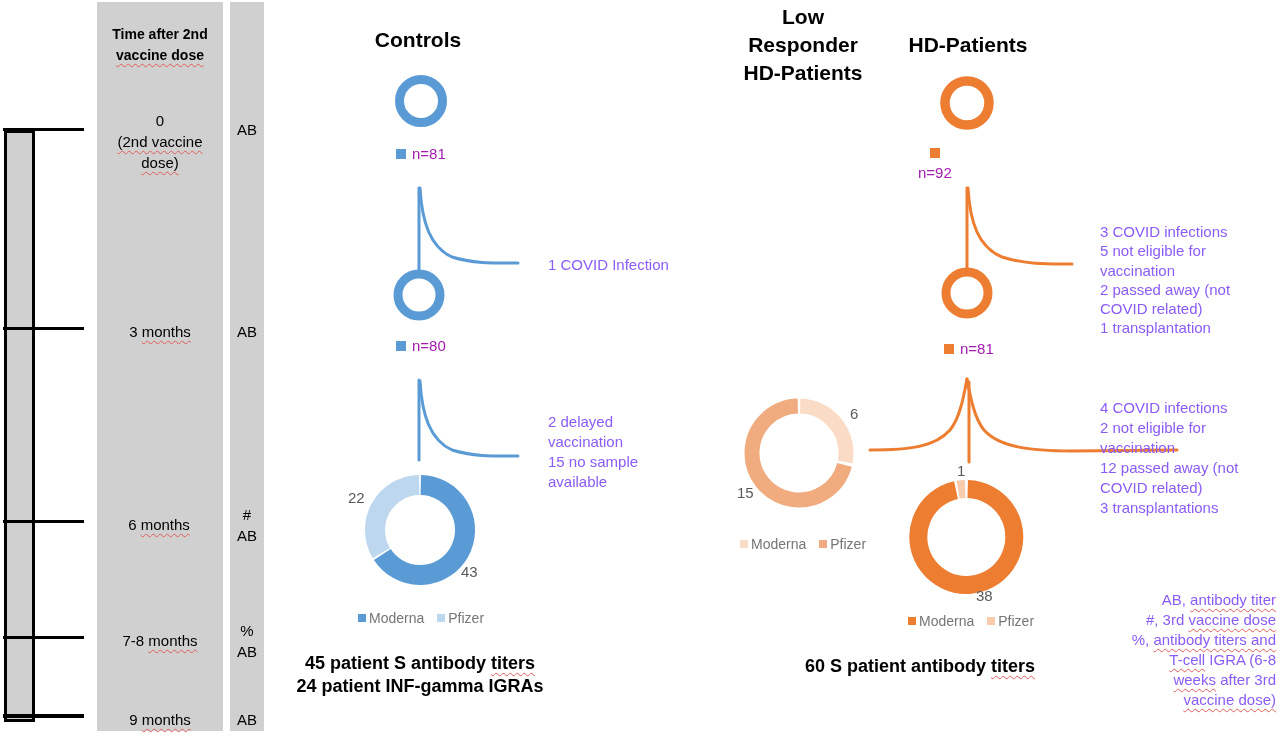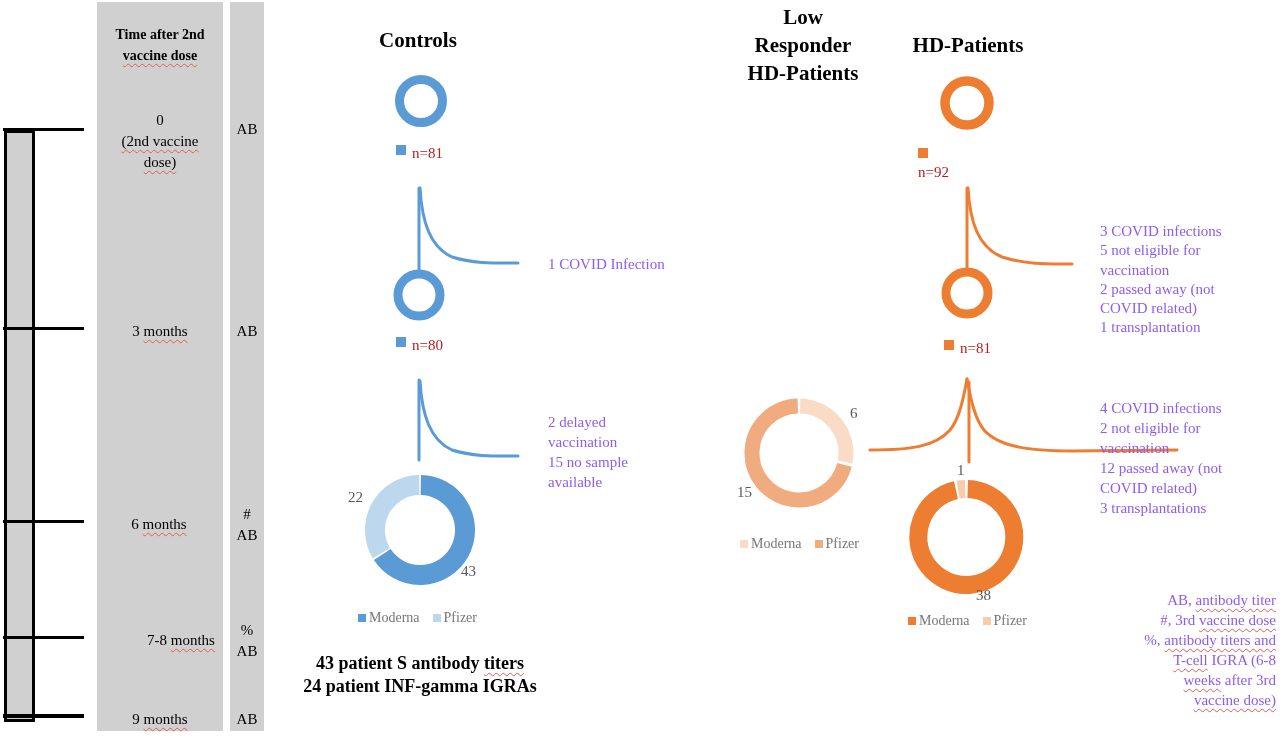--- a/index.html
+++ b/index.html
@@ -1,29 +1,29 @@
 <!DOCTYPE html>
 <html><head>
 <meta charset="utf-8">
 <style>
   html,body{margin:0;padding:0;background:#fff;}
   #fig{position:relative;width:1280px;height:737px;background:#fff;overflow:hidden;
        font-family:"Liberation Sans",sans-serif;color:#000;}
-  .abs{position:absolute;font-family:Liberation Serif, serif;}
+  .abs{position:absolute;}
   .graycol{background:#D1D0D0;}
   .ctr{text-align:center;}
   .sq{text-decoration:underline;text-decoration-style:wavy;text-decoration-color:#e05c5c;
       text-decoration-thickness:1px;text-underline-offset:3px;}
   .tl-text{font-size:15px;line-height:21px;}
   .tl-head{font-size:14px;font-weight:bold;line-height:21px;}
   .tick{position:absolute;left:3px;width:81px;height:3px;background:#000;}
   .ann{font-size:15px;line-height:19.5px;color:#8b5cf6;}
   .biglabel{font-size:18px;font-weight:bold;line-height:23px;text-align:center;}
   .title{font-size:21px;font-weight:bold;text-align:center;line-height:28px;}
-  .nleg{display:flex;align-items:flex-start;gap:6px;font-size:15px;color:#b91c1c;}
+  .nleg{display:flex;align-items:center;gap:6px;font-size:15px;color:#a21caf;}
   .nleg .sqr{width:10px;height:10px;display:inline-block;}
   .dleg{display:flex;align-items:center;gap:3px;font-size:14px;color:#767676;}
   .dleg .sqr{width:8px;height:8px;display:inline-block;}
   .dval{font-size:15px;color:#595959;}
   svg{position:absolute;left:0;top:0;}
 </style>
 </head>
 <body>
 
 <div id="fig">
@@ -49,21 +49,21 @@
     <div class="sq">dose)</div>
   </div>
   <div class="abs ctr tl-text" style="left:97px;top:321px;width:126px;">
     <span>3</span>
     <span class="sq">months</span>
   </div>
   <div class="abs ctr tl-text" style="left:97px;top:514px;width:124px;">
     <span>6</span>
     <span class="sq">months</span>
   </div>
-  <div class="abs ctr tl-text" style="left:97px;top:630px;width:126px;margin-left:21px;">
+  <div class="abs ctr tl-text" style="left:97px;top:630px;width:126px;">
     <span>7-8</span>
     <span class="sq">months</span>
   </div>
   <div class="abs ctr tl-text" style="left:97px;top:709px;width:126px;">
     <span>9</span>
     <span class="sq">months</span>
   </div>
 
   <div class="abs ctr tl-text" style="left:230px;top:119px;width:34px;">
     <div>AB</div>
@@ -183,24 +183,25 @@
     <span>Pfizer</span>
   </div>
   <div class="abs dleg" style="left:908px;top:613px;">
     <span class="sqr" style="background:#ED7D31;"></span>
     <span>Moderna</span>
     <span class="sqr" style="background:#F8CBAD;margin-left:10px;"></span>
     <span>Pfizer</span>
   </div>
 
   <div class="abs biglabel" style="left:270px;top:652px;width:300px;">
-    <div><span>43 patient S antibody </span><span class="sq">titers</span></div>
+    <div><span>45 patient S antibody </span><span class="sq">titers</span></div>
     <div>24 patient INF-gamma IGRAs</div>
   </div>
   <div class="abs biglabel" style="left:770px;top:655px;width:300px;">
+    <div><span>60 S patient antibody </span><span class="sq">titers</span></div>
   </div>
 
   <div class="abs ann" style="left:1078px;top:590px;width:198px;text-align:right;line-height:20px;">
     <div><span>AB, </span><span class="sq">antibody titer</span></div>
     <div><span>#, 3rd </span><span class="sq">vaccine dose</span></div>
     <div><span>%, </span><span class="sq">antibody titers and</span></div>
     <div><span class="sq">T-cell</span><span> IGRA (6-8</span></div>
     <div><span class="sq">weeks</span><span> after 3rd</span></div>
     <div><span class="sq">vaccine dose)</span></div>
   </div>

